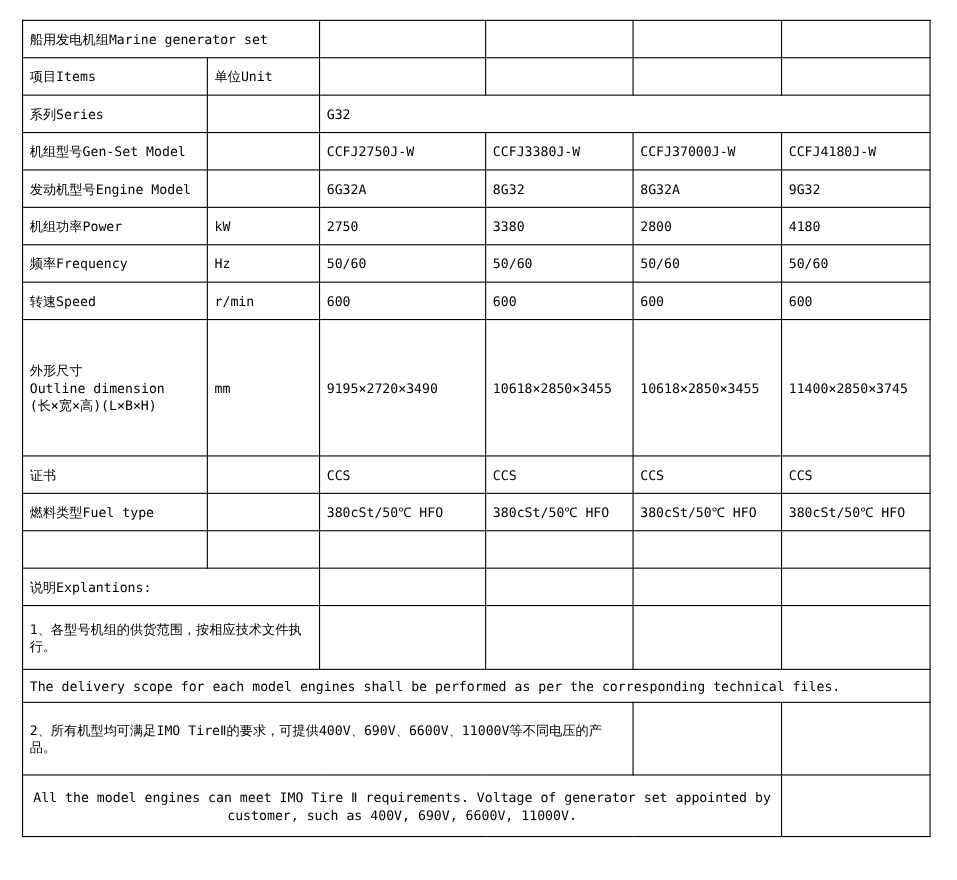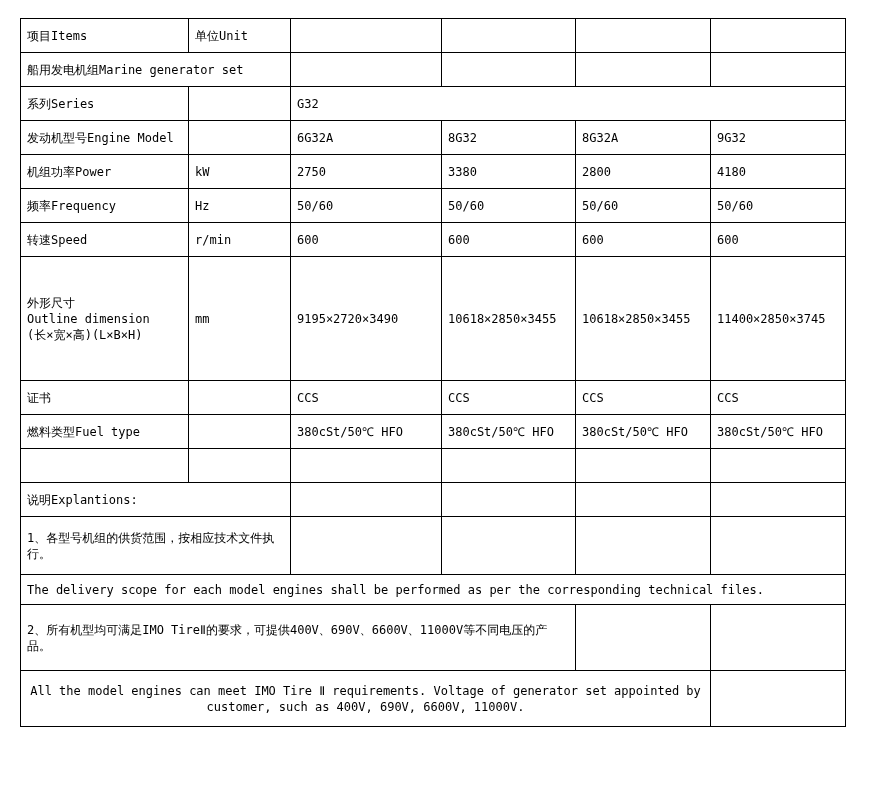--- a/index.html
+++ b/index.html
@@ -43,38 +43,46 @@
     <colgroup>
       <col style="width:168px">
         <col style="width:102px">
         <col style="width:151px">
       <col style="width:134px">
         <col style="width:135px">
         <col style="width:135px">
     </colgroup>
     <tbody>
       <tr class="h34">
-        <td>项目Items</td>
-        <td>单位Unit</td>
+        <td colspan="2">船用发电机组Marine generator set</td>
         <td></td>
         <td></td>
         <td></td>
         <td></td>
       </tr>
       <tr class="h34">
-        <td colspan="2">船用发电机组Marine generator set</td>
+        <td>项目Items</td>
+        <td>单位Unit</td>
         <td></td>
         <td></td>
         <td></td>
         <td></td>
       </tr>
       <tr class="h34">
         <td>系列Series</td>
         <td></td>
         <td colspan="4">G32</td>
+      </tr>
+      <tr class="h34">
+        <td>机组型号Gen-Set Model</td>
+        <td></td>
+        <td>CCFJ2750J-W</td>
+        <td>CCFJ3380J-W</td>
+        <td>CCFJ37000J-W</td>
+        <td>CCFJ4180J-W</td>
       </tr>
       <tr class="h34">
         <td>发动机型号Engine Model</td>
         <td></td>
         <td>6G32A</td>
         <td>8G32</td>
         <td>8G32A</td>
         <td>9G32</td>
       </tr>
       <tr class="h34">

